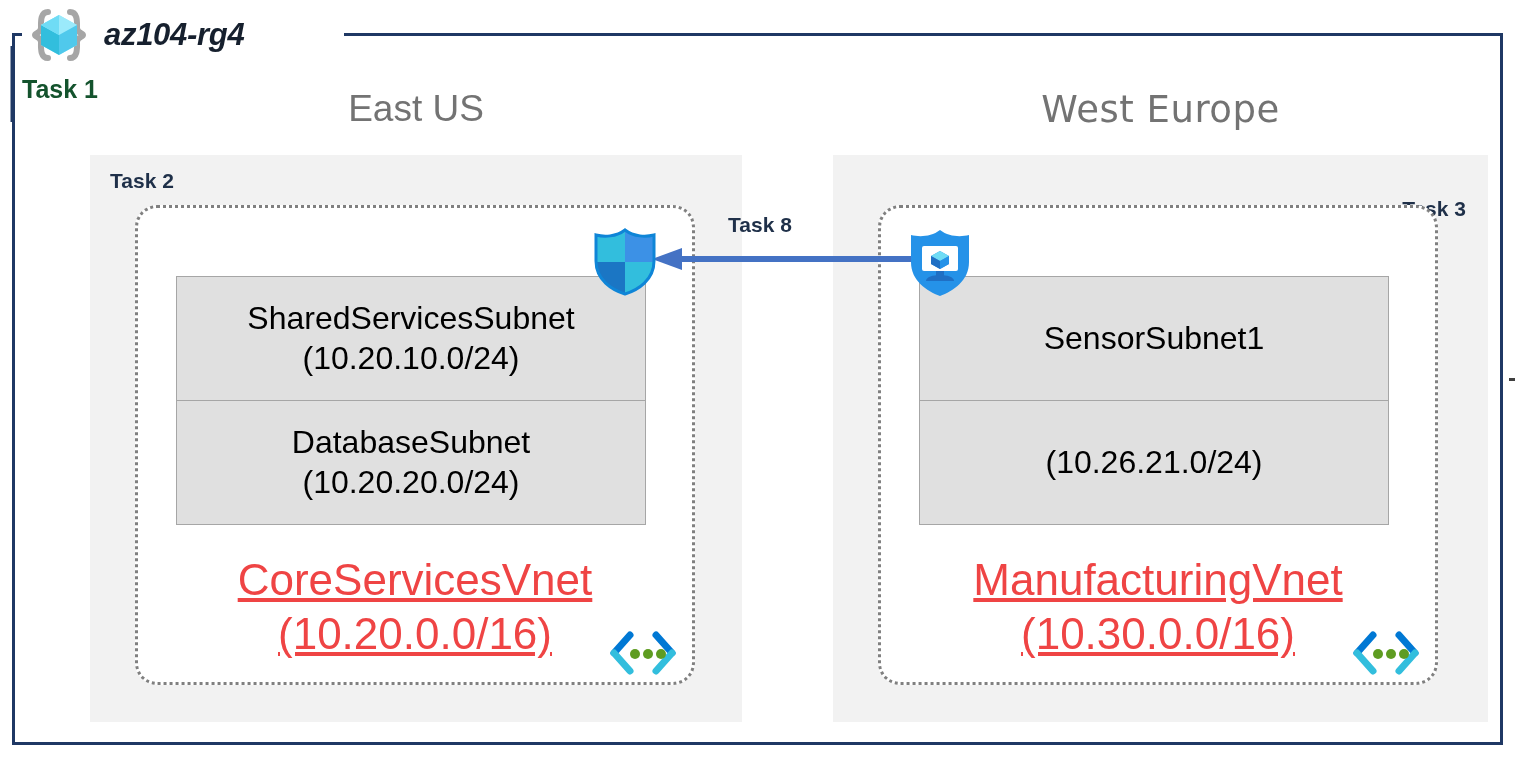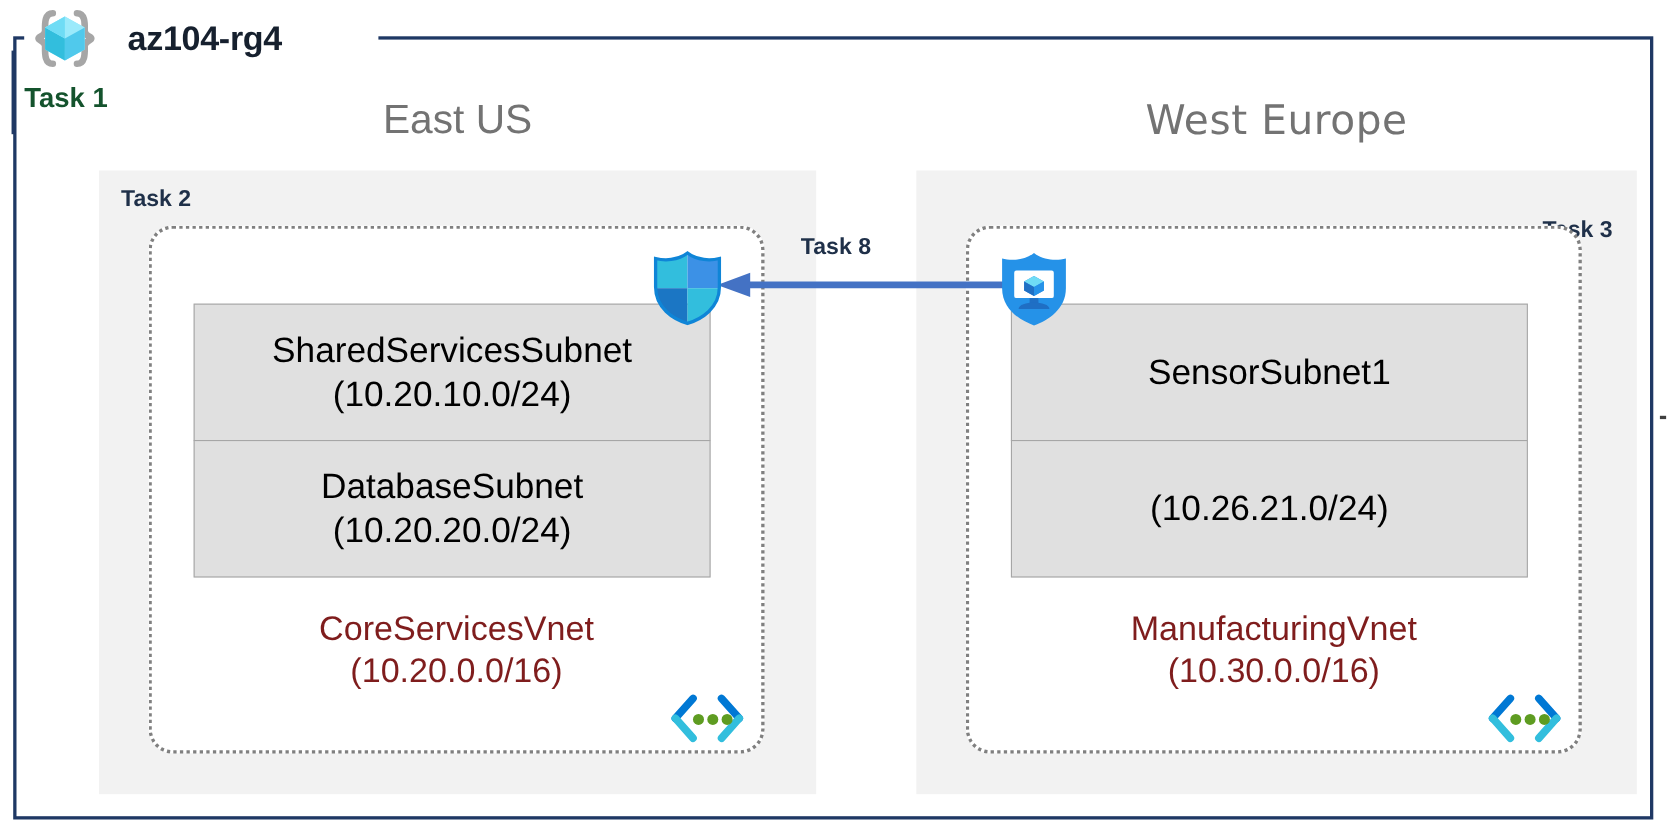--- a/index.html
+++ b/index.html
@@ -40,21 +40,22 @@
     background: #ffffff;
   }
 
   .rg-title-wrap {
     position: absolute;
     left: 22px;
     top: 6px;
     height: 58px;
     display: flex;
     align-items: center;
-    gap: 20px;
+    gap: 8px;
+    font-style: italic;
   }
   .rg-icon {
     width: 74px;
     height: 58px;
     position: relative;
   }
   .rg-title {
     font-size: 31px;
     font-weight: bold;
     color: #16202E;
@@ -158,23 +159,24 @@
   .vnet-label {
     position: absolute;
     left: 0;
     right: 0;
     top: 345px;
     text-align: center;
     line-height: 1.22;
   }
   .vnet-name,
   .vnet-cidr {
-    font-size: 31px;
-    color: #7f1d1d;
-    white-space: nowrap;
+    font-size: 44px;
+    color: #ef4444;
+    white-space: nowrap;
+    text-decoration: underline;
   }
 
   
   .vnet-corner-icon {
     position: absolute;
     right: 14px;
     bottom: 6px;
     width: 70px;
     height: 46px;
   }

